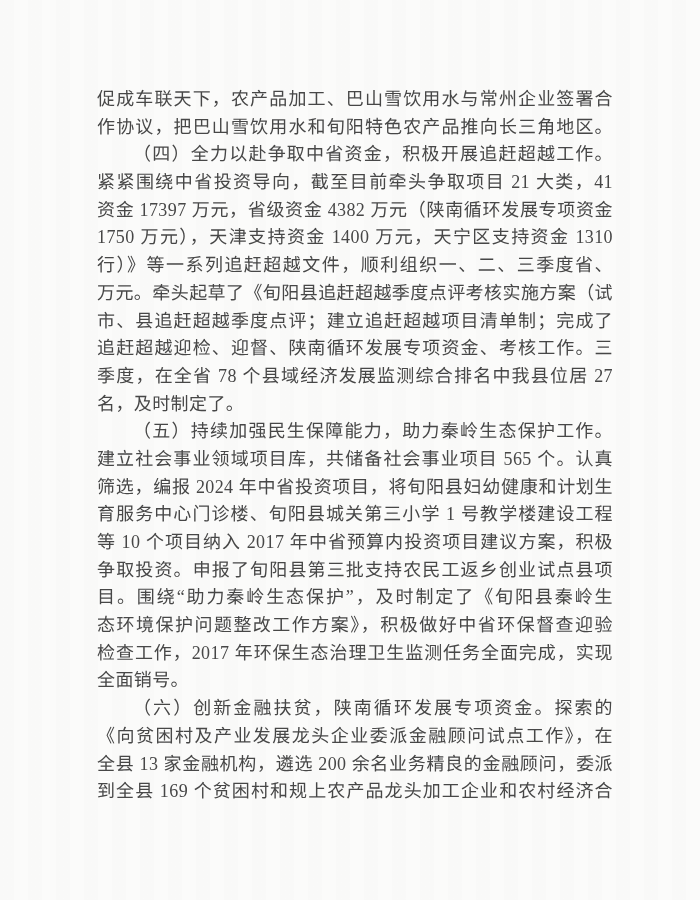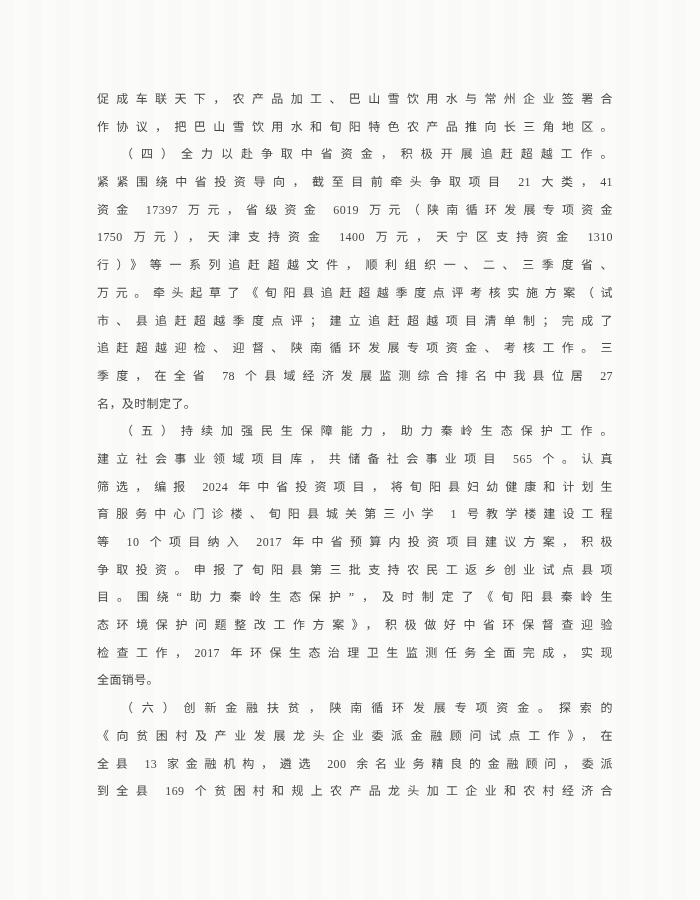--- a/index.html
+++ b/index.html
@@ -32,21 +32,21 @@
     );
     pointer-events: none;
   }
   .text-block {
     position: absolute;
     left: 97px;
     top: 86px;
     width: 516px;
   }
   .line {
-    font-size: 12px;
+    font-size: 18px;
     line-height: 27.7px;
     height: 27.7px;
     overflow: hidden;
     letter-spacing: 0.4px;
     text-align: justify;
     text-align-last: left;
     text-justify: inter-character;
     white-space: normal;
   }
   .line.just {
@@ -58,21 +58,21 @@
 </style>
 </head>
 <body style="background: rgb(251, 251, 250);">
 
 <div class="page" style="color: rgb(71, 71, 71);">
   <div class="text-block">
       <div class="line just">促成车联天下，农产品加工、巴山雪饮用水与常州企业签署合</div>
       <div class="line just">作协议，把巴山雪饮用水和旬阳特色农产品推向长三角地区。</div>
       <div class="line indent just">（四）全力以赴争取中省资金，积极开展追赶超越工作。</div>
       <div class="line just">紧紧围绕中省投资导向，截至目前牵头争取项目 21 大类，41</div>
-      <div class="line just">资金 17397 万元，省级资金 6019 万元（陕南循环发展专项资金</div>
+      <div class="line just">资金 17397 万元，省级资金 4382 万元（陕南循环发展专项资金</div>
       <div class="line just">1750 万元），天津支持资金 1400 万元，天宁区支持资金 1310</div>
       <div class="line just">行）》等一系列追赶超越文件，顺利组织一、二、三季度省、</div>
       <div class="line just">万元。牵头起草了《旬阳县追赶超越季度点评考核实施方案（试</div>
       <div class="line just">市、县追赶超越季度点评；建立追赶超越项目清单制；完成了</div>
       <div class="line just">追赶超越迎检、迎督、陕南循环发展专项资金、考核工作。三</div>
       <div class="line just">季度，在全省 78 个县域经济发展监测综合排名中我县位居 27</div>
       <div class="line">名，及时制定了。</div>
       <div class="line indent just">（五）持续加强民生保障能力，助力秦岭生态保护工作。</div>
       <div class="line just">建立社会事业领域项目库，共储备社会事业项目 565 个。认真</div>
       <div class="line just">筛选，编报 2024 年中省投资项目，将旬阳县妇幼健康和计划生</div>

